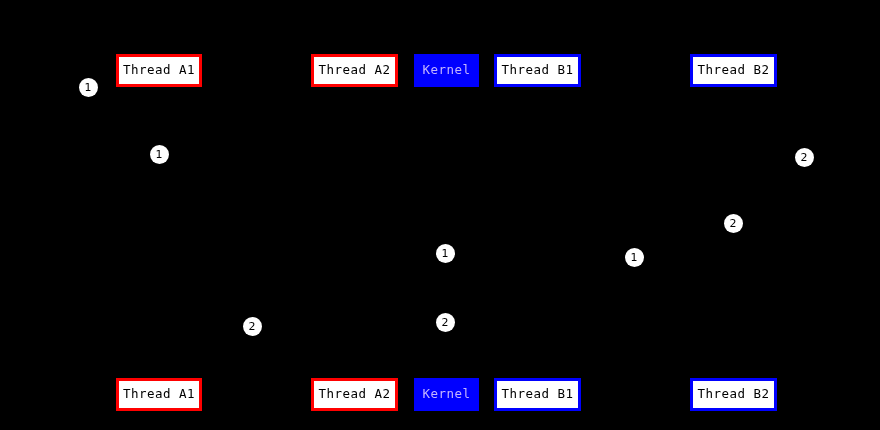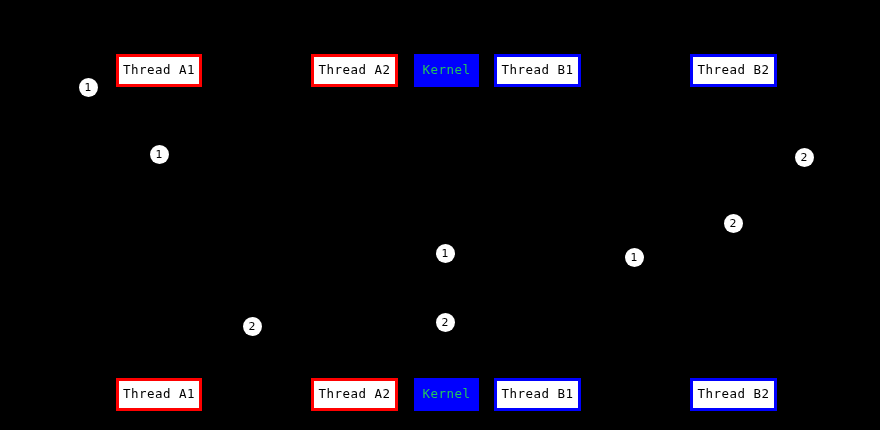--- a/index.html
+++ b/index.html
@@ -29,21 +29,21 @@
     white-space: nowrap;
     line-height: 1;
   }
   .participant.outline {
     background: #ffffff;
     color: #000000;
     border-width: 3px;
     border-style: solid;
   }
   .participant.solid {
-    color: #22c55e;
+    color: #c4b5fd;
     border: none;
     text-align: center;
   }
 
   
   .lifeline {
     position: absolute;
     width: 1px;
     background: #000000;
   }

